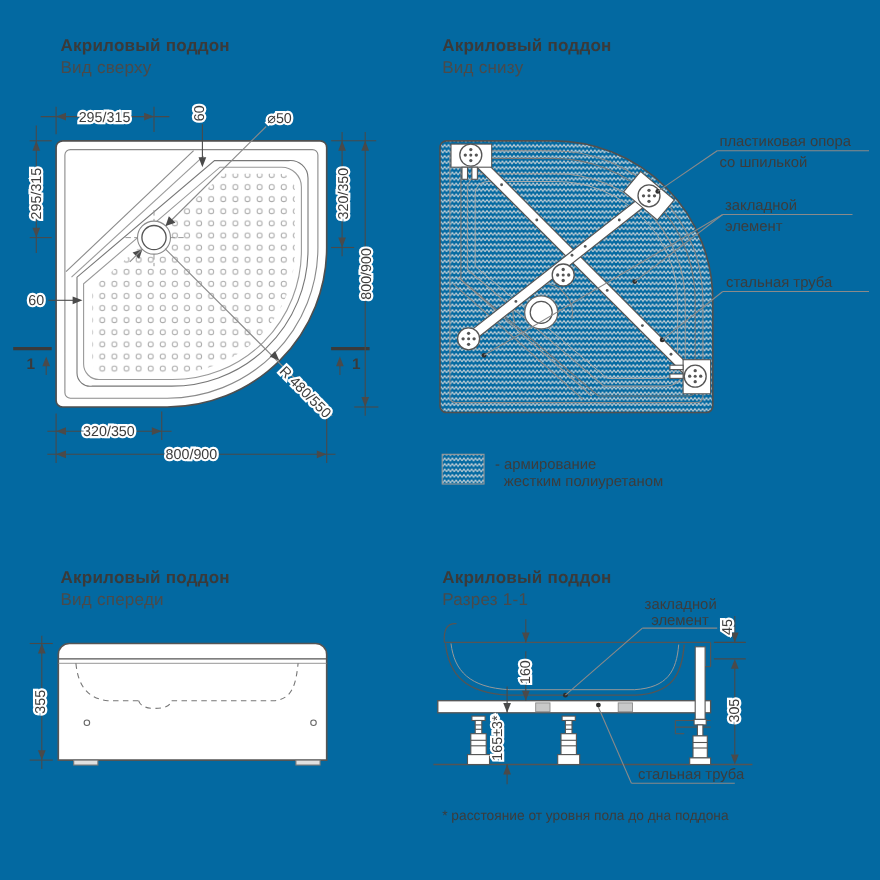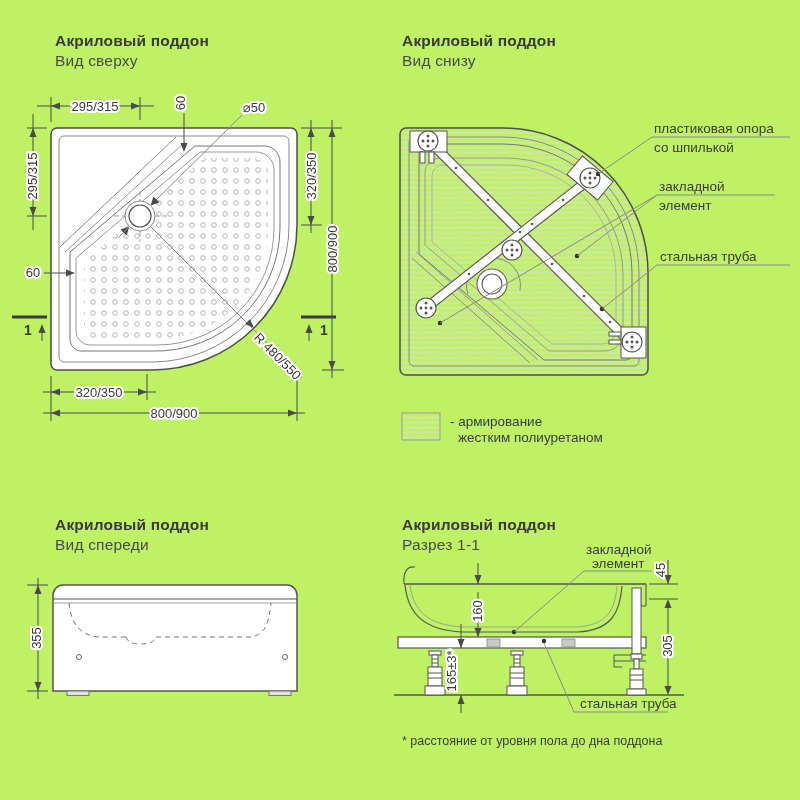--- a/index.html
+++ b/index.html
@@ -1,16 +1,16 @@
 <!DOCTYPE html>
 <html><head>
 <meta charset="utf-8">
 <style>
   html,body{margin:0;padding:0;background:#fff;}
-  .sheet{position:relative;width:800px;height:800px;background:#bef264;overflow:hidden;}
+  .sheet{position:relative;width:800px;height:800px;background:#0369a1;overflow:hidden;}
   svg{display:block;}
   text{font-family:"Liberation Sans","DejaVu Sans",sans-serif;fill:#3a3a3a;}
   .title{font-size:15.5px;font-weight:700;letter-spacing:.2px;}
   .subtitle{font-size:15.5px;font-weight:400;fill:#4a4a4a;letter-spacing:.2px;}
   .dim{font-size:13px;fill:#3c3c3c;paint-order:stroke fill;stroke:#fff;stroke-width:4px;}
   .callout{font-size:13.5px;fill:#3c3c3c;}
   .note{font-size:12.5px;fill:#3c3c3c;}
   .mark{font-size:14px;font-weight:700;}
   .thin{stroke:#4a4a4a;stroke-width:1;fill:none;}
   .lead{stroke:#8a8a8a;stroke-width:1;fill:none;}

